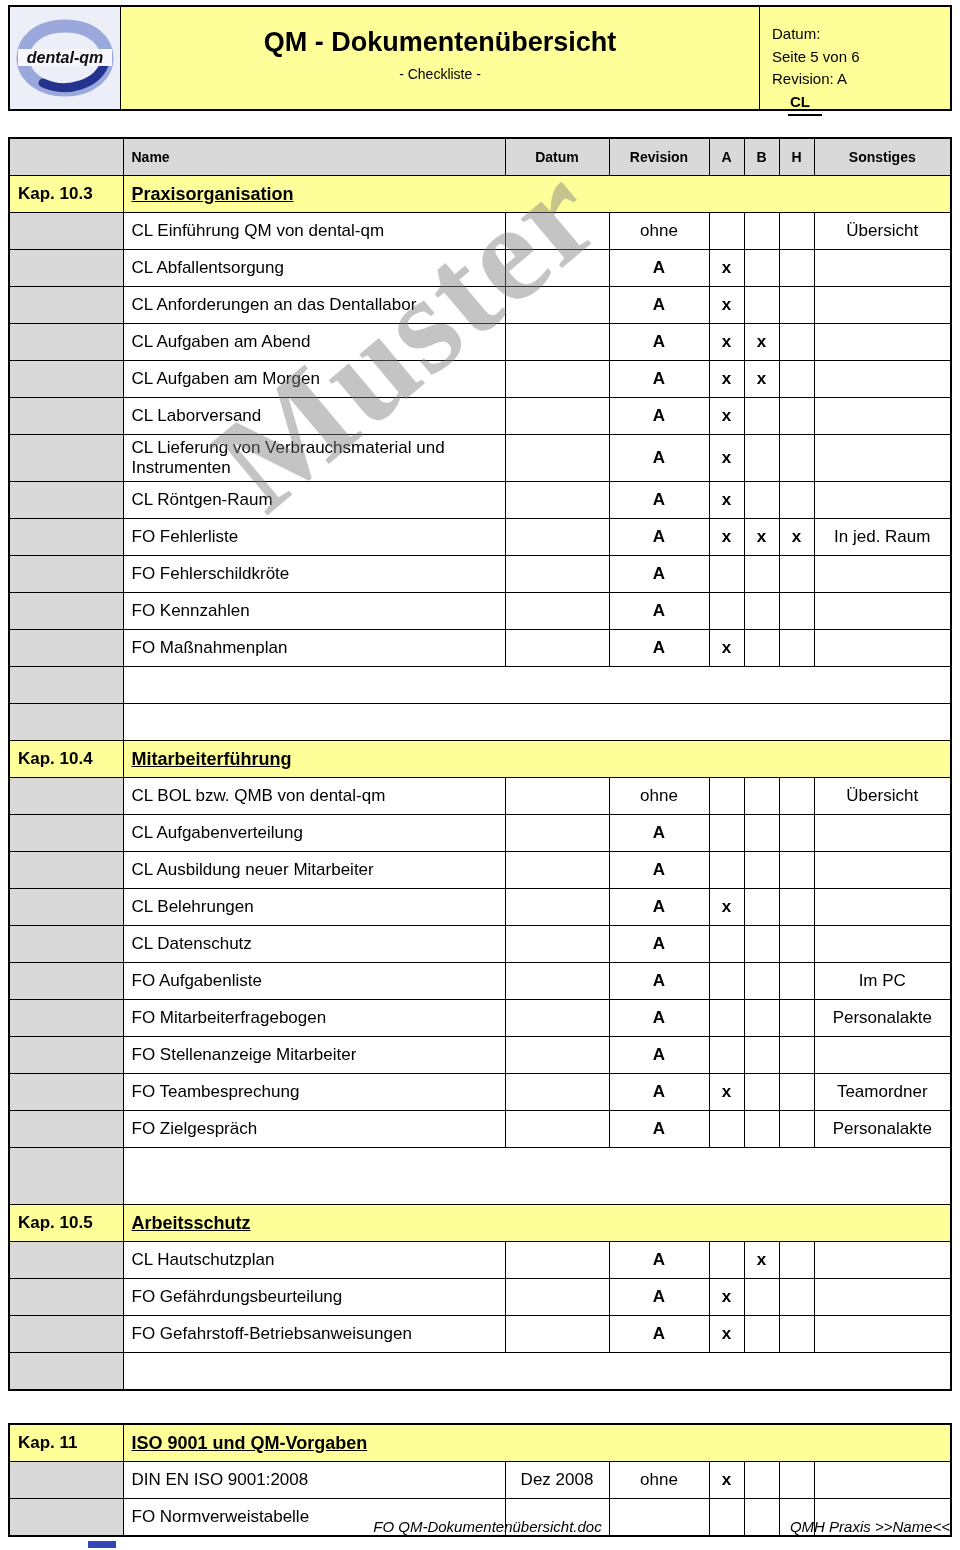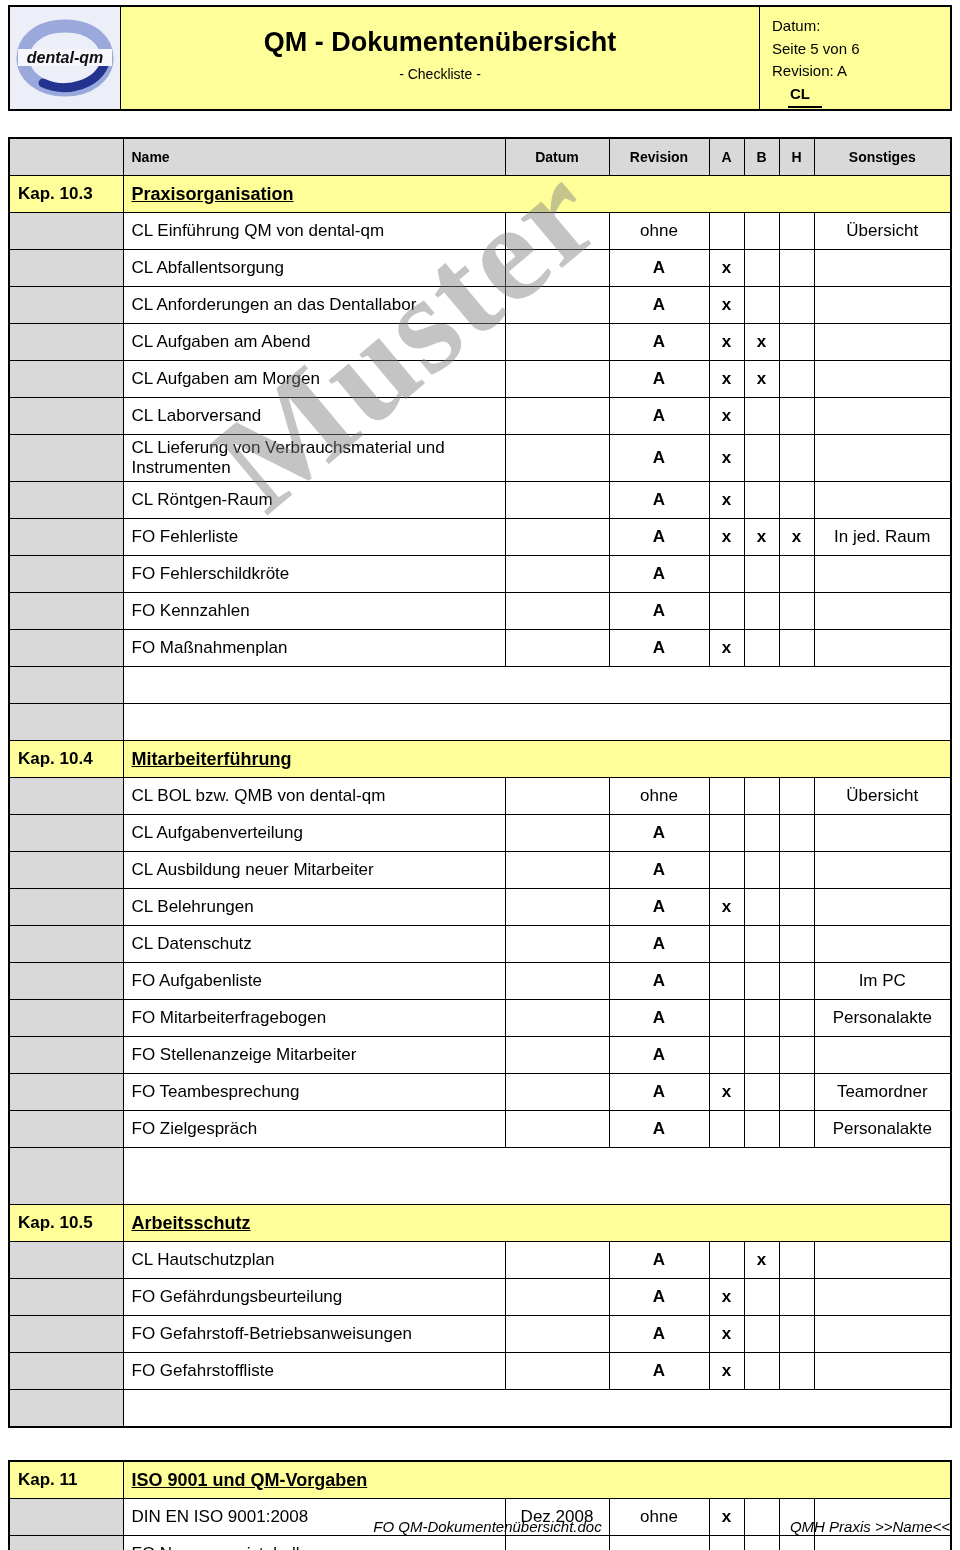--- a/index.html
+++ b/index.html
@@ -5,21 +5,21 @@
   html,body{margin:0;padding:0;}
   body{width:960px;height:1550px;background:#ffffff;font-family:"Liberation Sans",sans-serif;position:relative;overflow:hidden;color:#000;}
   .page{position:absolute;inset:0;padding:5px 8px;}
 
   
   .doc-header{display:flex;border:2px solid #000;background:#ffff99;height:102px;}
   .logo-box{width:110px;border-right:1px solid #000;background:#eceef8;display:flex;align-items:center;justify-content:center;}
   .title-box{flex:1;border-right:1px solid #000;text-align:center;padding-top:20px;}
   .doc-title{font-size:27px;font-weight:bold;}
   .doc-subtitle{font-size:14px;margin-top:8px;}
-  .meta-box{width:168px;padding:8px 10px 0 12px;font-size:15px;line-height:1.5;}
+  .meta-box{width:168px;padding:16px 10px 0 12px;font-size:15px;line-height:1.5;}
   .meta-cl{display:inline-block;font-weight:bold;border-bottom:2px solid #000;padding:0 12px 1px 2px;margin-left:16px;}
 
   
   #tables-host{margin-top:26px;position:relative;z-index:1;}
   table.doc-table{border-collapse:collapse;table-layout:fixed;width:944px;border:2px solid #000;}
   table.doc-table.detached{margin-top:32px;}
   td{border:1px solid #000;font-size:17px;padding:3px 8px;height:30px;vertical-align:middle;overflow:hidden;}
   td.kap-cell{background:#d9d9d9;}
   tr.head-row td{background:#d9d9d9;font-weight:bold;font-size:14px;text-align:center;}
   tr.head-row td.name-col{text-align:left;}
@@ -364,30 +364,20 @@
           <tr>
             <td class="kap-cell"></td>
             <td class="name-cell">FO Gefahrstoff-Betriebsanweisungen</td>
             <td class="center-cell"></td>
             <td class="mark-cell">A</td>
             <td class="mark-cell">x</td>
             <td class="mark-cell"></td>
             <td class="mark-cell"></td>
             <td class="center-cell"></td>
           </tr>
-          <tr>
-            <td class="kap-cell"></td>
-            <td class="name-cell">FO Gefahrstoffliste</td>
-            <td class="center-cell"></td>
-            <td class="mark-cell">A</td>
-            <td class="mark-cell">x</td>
-            <td class="mark-cell"></td>
-            <td class="mark-cell"></td>
-            <td class="center-cell"></td>
-          </tr>
           <tr class="empty-row">
             <td class="kap-cell"></td>
             <td class="empty-span-cell" colspan="7"></td>
           </tr>
         </tbody>
       </table>
       <table class="doc-table detached">
         <colgroup>
           <col style="width: 114px;">
           <col style="width: 382px;">

